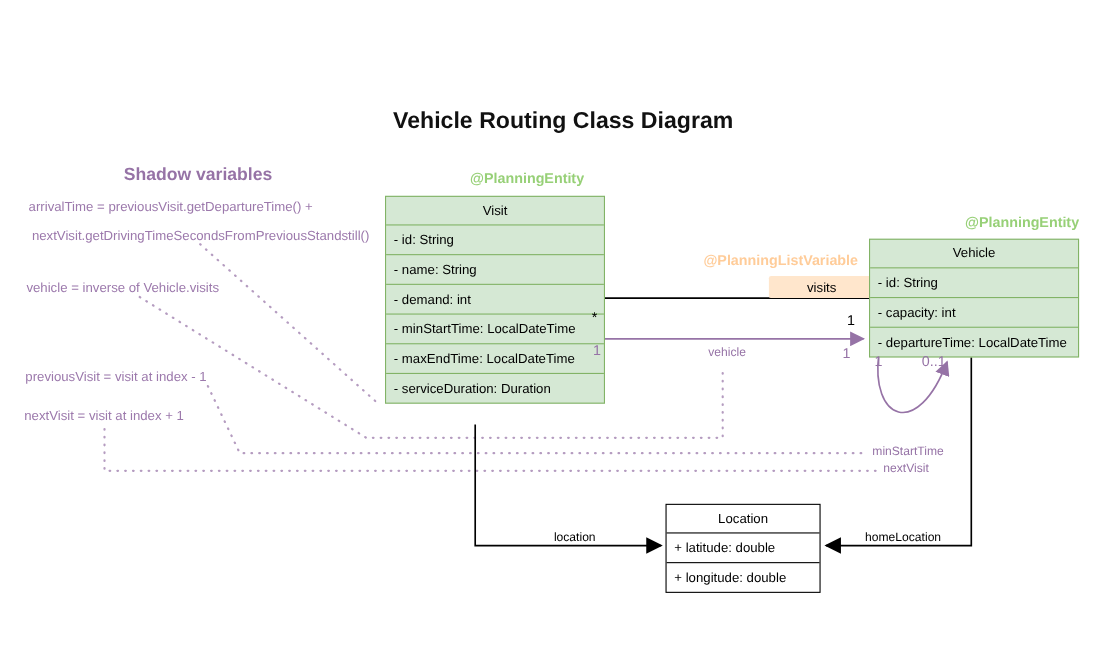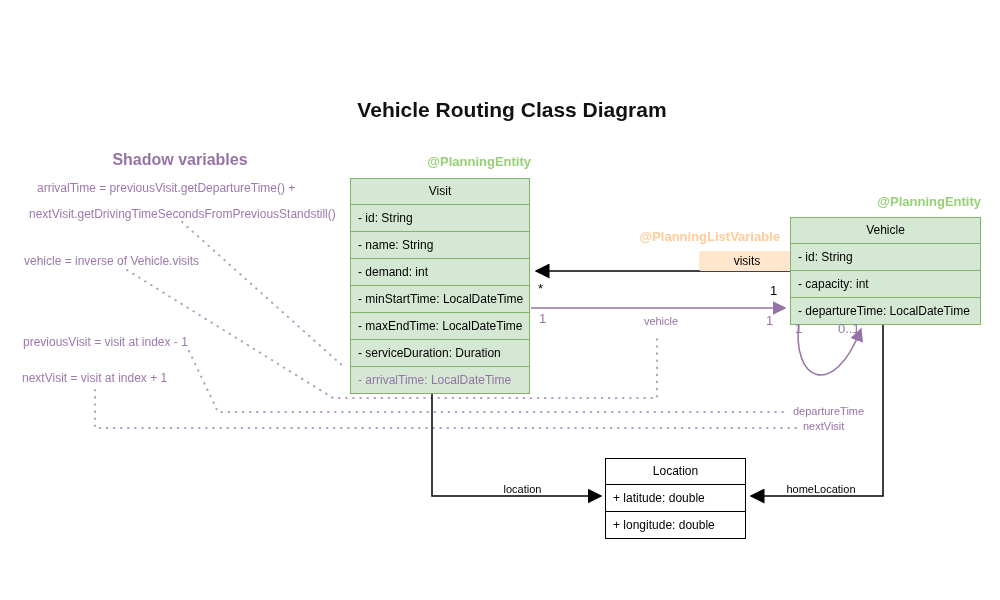--- a/index.html
+++ b/index.html
@@ -61,41 +61,40 @@
     <path d="M 799 321 C 791 382 834 400 861 329" stroke="#9673a6" stroke-width="1.5" fill="none" marker-end="url(#arrP)"></path>
 
     <path d="M 432 386 L 432 496 L 601 496" stroke="#000" stroke-width="1.5" fill="none" marker-end="url(#arrB)"></path>
 
     <path d="M 883 321 L 883 496 L 751 496" stroke="#000" stroke-width="1.5" fill="none" marker-end="url(#arrB)"></path>
   </svg>
 
   <div id="title" class="abs">Vehicle Routing Class Diagram</div>
 
   <div id="shadow-heading" class="abs">Shadow variables</div>
-  <div class="abs shadow-line" style="left:26px;top:181px;margin-left:11px;">arrivalTime = previousVisit.getDepartureTime() +</div>
+  <div class="abs shadow-line" style="left:26px;top:181px;">arrivalTime = previousVisit.getDepartureTime() +</div>
   <div class="abs shadow-line" style="left:29px;top:207px;">nextVisit.getDrivingTimeSecondsFromPreviousStandstill()</div>
   <div class="abs shadow-line" style="left:24px;top:254px;">vehicle = inverse of Vehicle.visits</div>
   <div class="abs shadow-line" style="left:23px;top:335px;">previousVisit = visit at index - 1</div>
   <div class="abs shadow-line" style="left:22px;top:371px;">nextVisit = visit at index + 1</div>
 
   <div class="abs entity-label" style="left:350px;top:154px;width:181px;">@PlanningEntity</div>
   <div class="abs entity-label" style="left:790px;top:194px;width:191px;">@PlanningEntity</div>
   <div id="listvar-label" class="abs">@PlanningListVariable</div>
 
   <div id="visits-badge" class="abs">visits</div>
 
-  <div class="uml-box green" style="left:350px;top:178px;width:180px;">
+  <div class="uml-box green" style="left:350px;top:178px;width:200px;">
     <div class="uml-head">Visit</div>
     <div class="uml-row">- id: String</div>
     <div class="uml-row">- name: String</div>
     <div class="uml-row">- demand: int</div>
     <div class="uml-row">- minStartTime: LocalDateTime</div>
     <div class="uml-row">- maxEndTime: LocalDateTime</div>
     <div class="uml-row">- serviceDuration: Duration</div>
-    <div class="uml-row purple">- arrivalTime: LocalDateTime</div>
   </div>
 
   <div class="uml-box green" style="left:790px;top:217px;width:191px;">
     <div class="uml-head">Vehicle</div>
     <div class="uml-row">- id: String</div>
     <div class="uml-row">- capacity: int</div>
     <div class="uml-row">- departureTime: LocalDateTime</div>
   </div>
 
   <div class="uml-box plain" style="left:605px;top:458px;width:141px;">
@@ -106,19 +105,19 @@
 
   <span class="abs mult" style="left:538px;top:281px;">*</span>
   <span class="abs mult" style="left:770px;top:283px;">1</span>
 
   <span class="abs mult purple" style="left:539px;top:311px;">1</span>
   <span class="abs role purple" style="left:630px;top:315px;width:62px;text-align:center;">vehicle</span>
   <span class="abs mult purple" style="left:766px;top:313px;">1</span>
 
   <span class="abs mult purple" style="left:795px;top:321px;">1</span>
   <span class="abs mult purple" style="left:838px;top:321px;">0..1</span>
-  <span class="abs role purple" style="left:793px;top:405px;">departureTime</span>
+  <span class="abs role purple" style="left:793px;top:405px;">minStartTime</span>
   <span class="abs role purple" style="left:803px;top:420px;">nextVisit</span>
 
   <span class="abs role" style="left:480px;top:483px;width:85px;text-align:center;">location</span>
   <span class="abs role" style="left:771px;top:483px;width:100px;text-align:center;">homeLocation</span>
 
 </div>
 
 </body></html>

